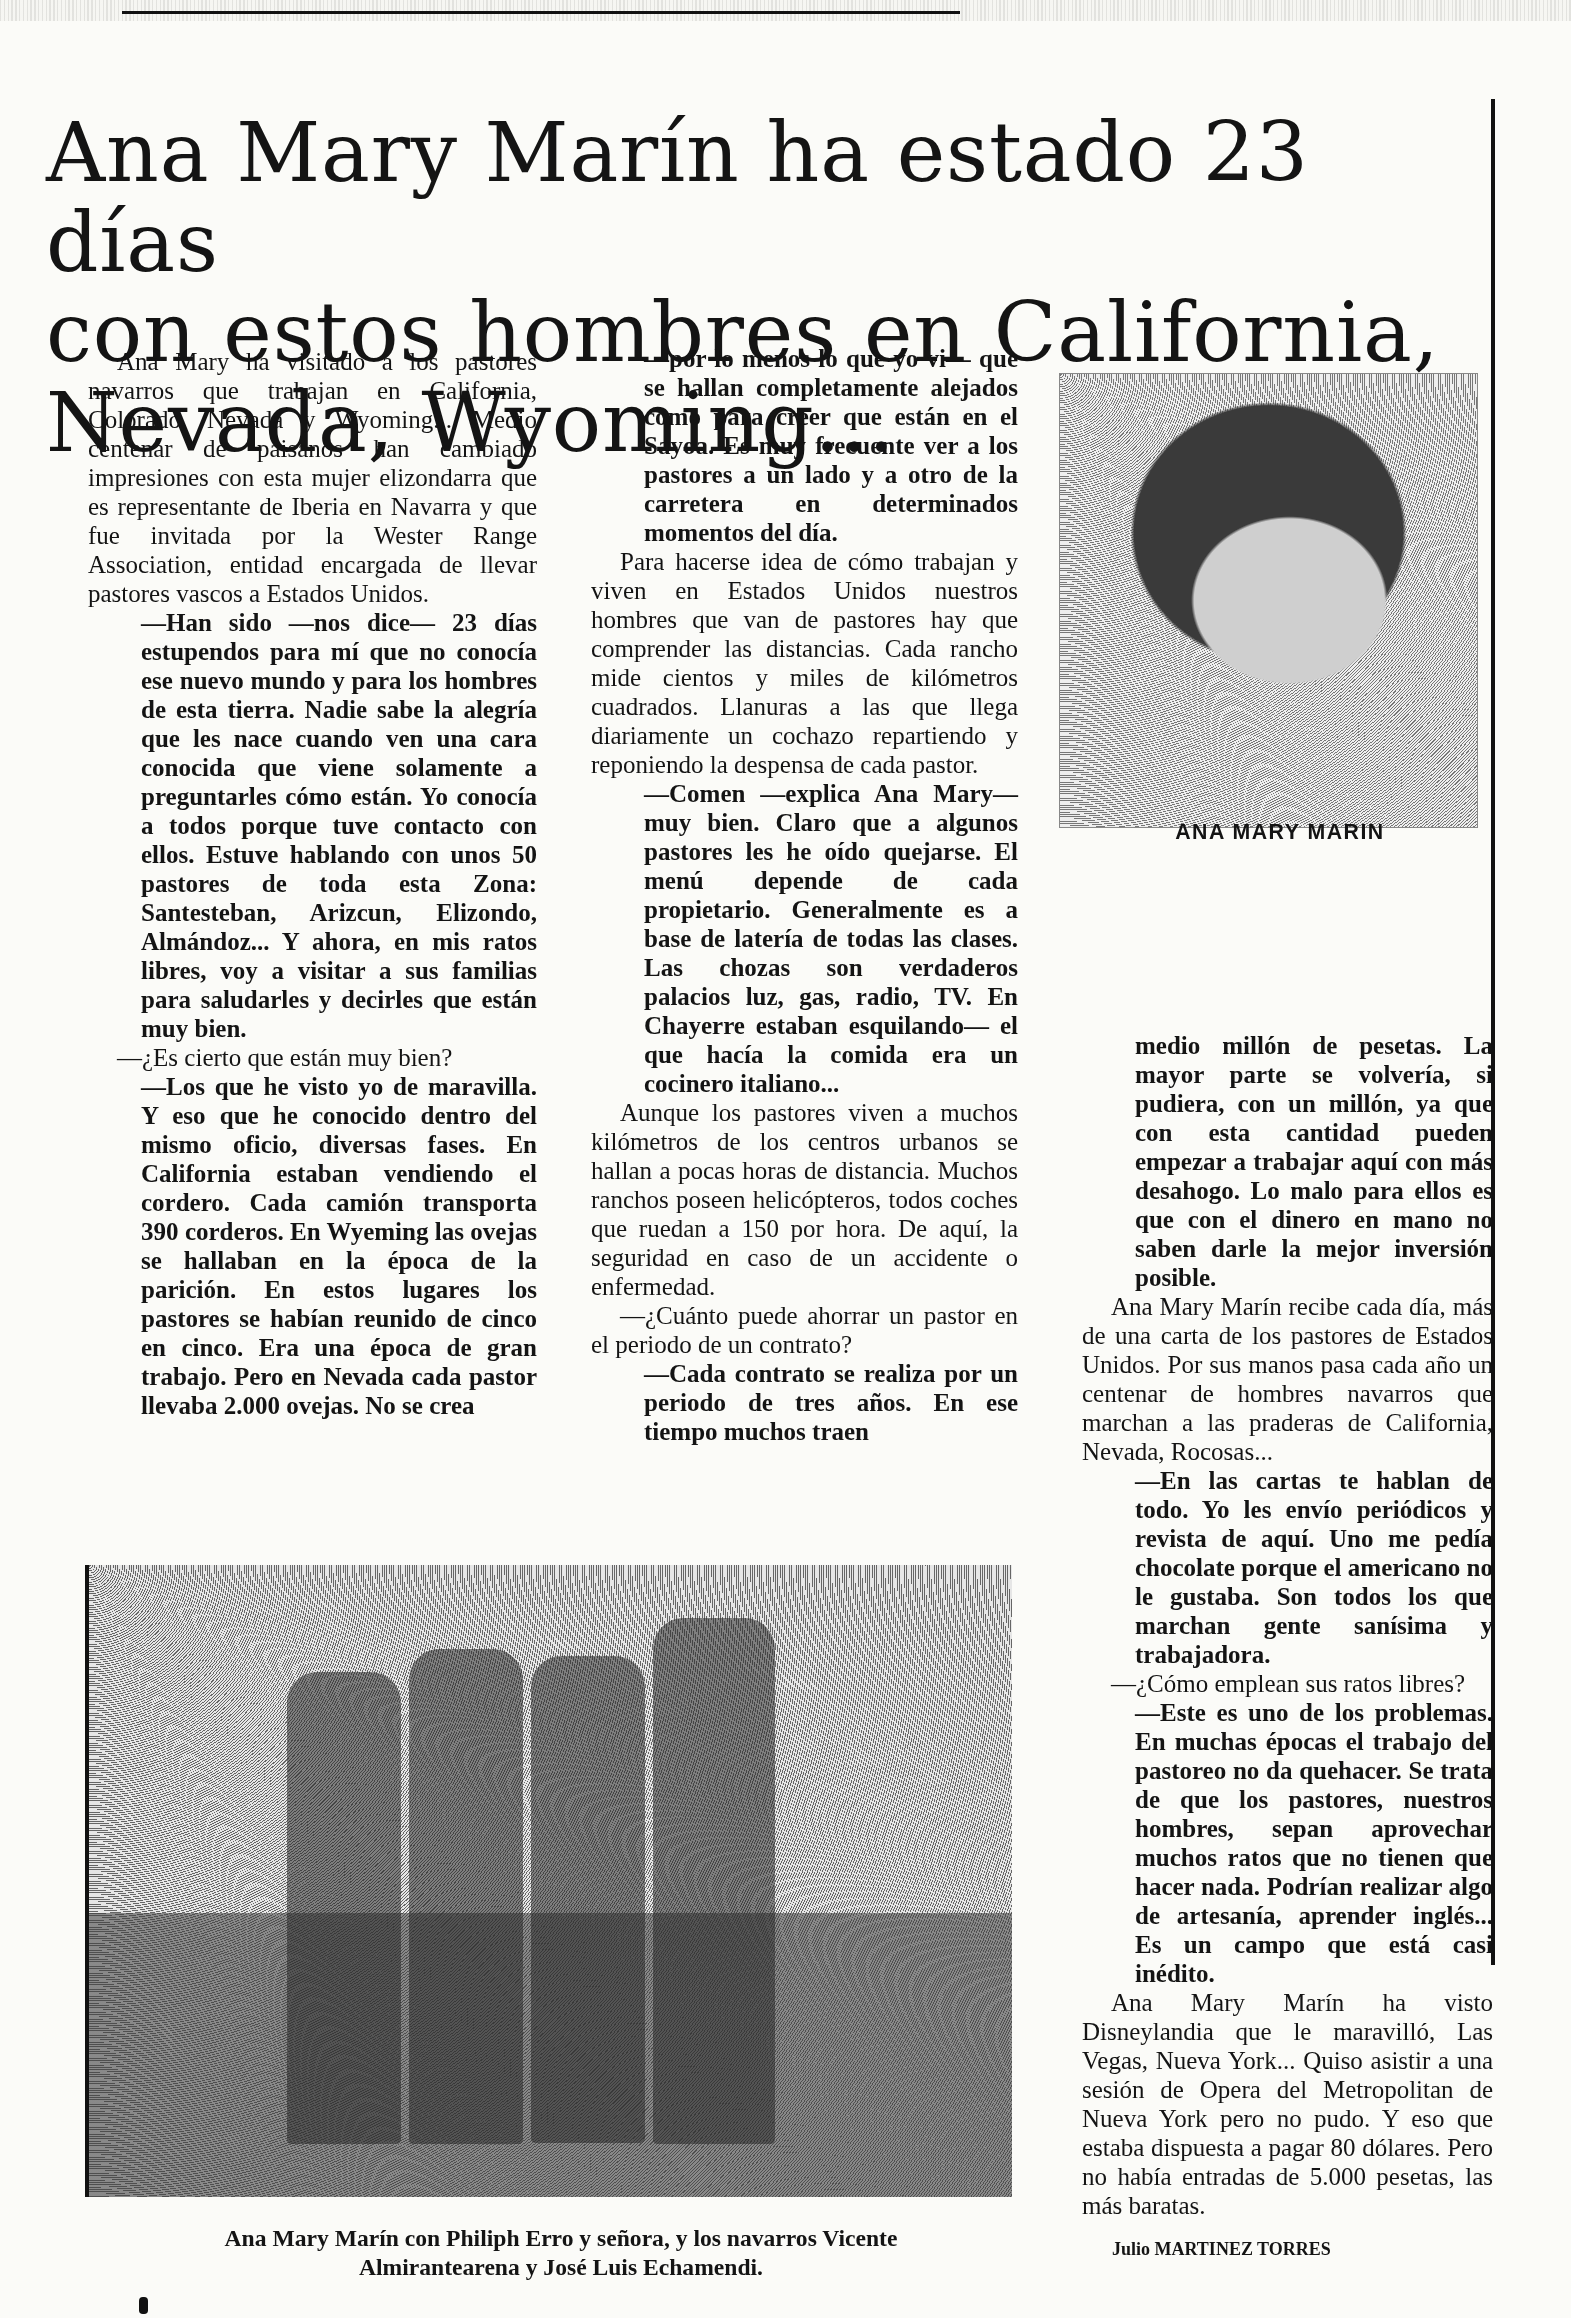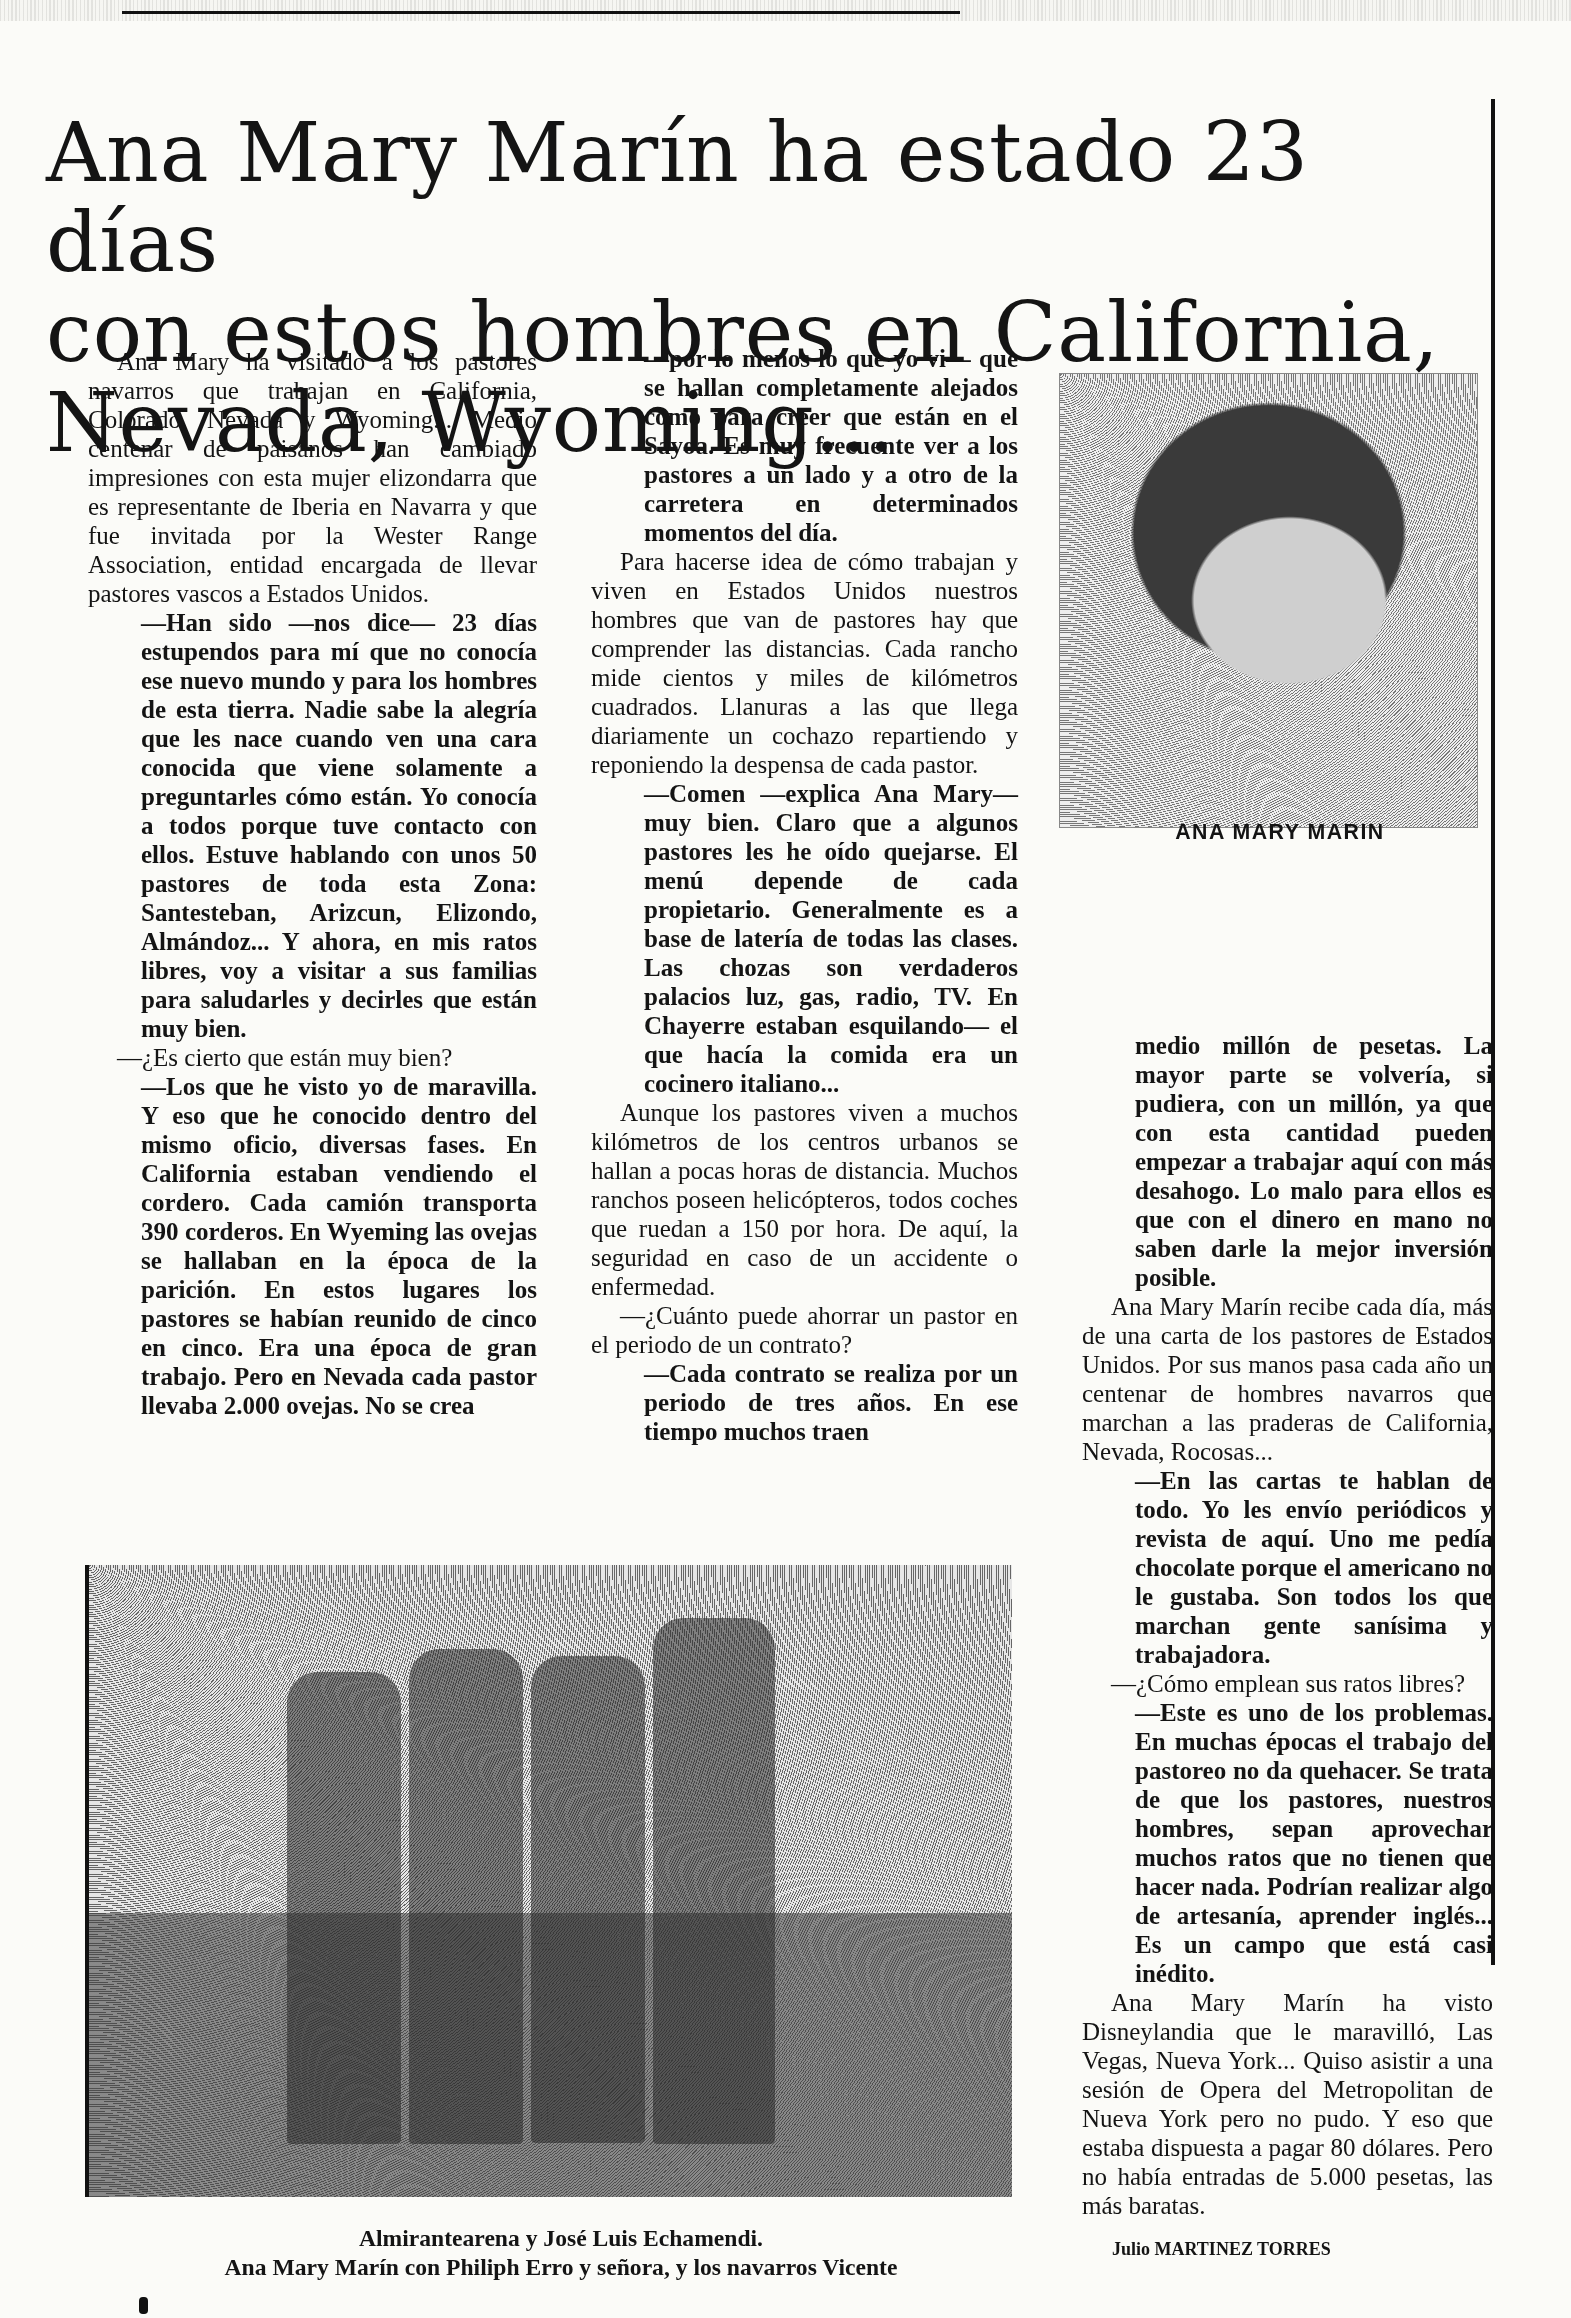--- a/index.html
+++ b/index.html
@@ -108,19 +108,19 @@
   </div>
 
 <div class="photo-group">
   <div class="figure" style="left:198px;top:107px;width:114px;height:472px;"></div>
   <div class="figure" style="left:320px;top:84px;width:114px;height:495px;"></div>
   <div class="figure" style="left:442px;top:91px;width:114px;height:487px;"></div>
   <div class="figure" style="left:564px;top:53px;width:122px;height:526px;"></div>
 </div>
 
 <div class="group-caption">
+  <div>Ana Mary Marín con Philiph Erro y señora, y los navarros Vicente</div>
   <div>Almirantearena y José Luis Echamendi.</div>
-  <div>Ana Mary Marín con Philiph Erro y señora, y los navarros Vicente</div>
 </div>
 
 <div class="byline">Julio MARTINEZ TORRES</div>
 <div class="mark"></div>
 
 
 </body></html>

